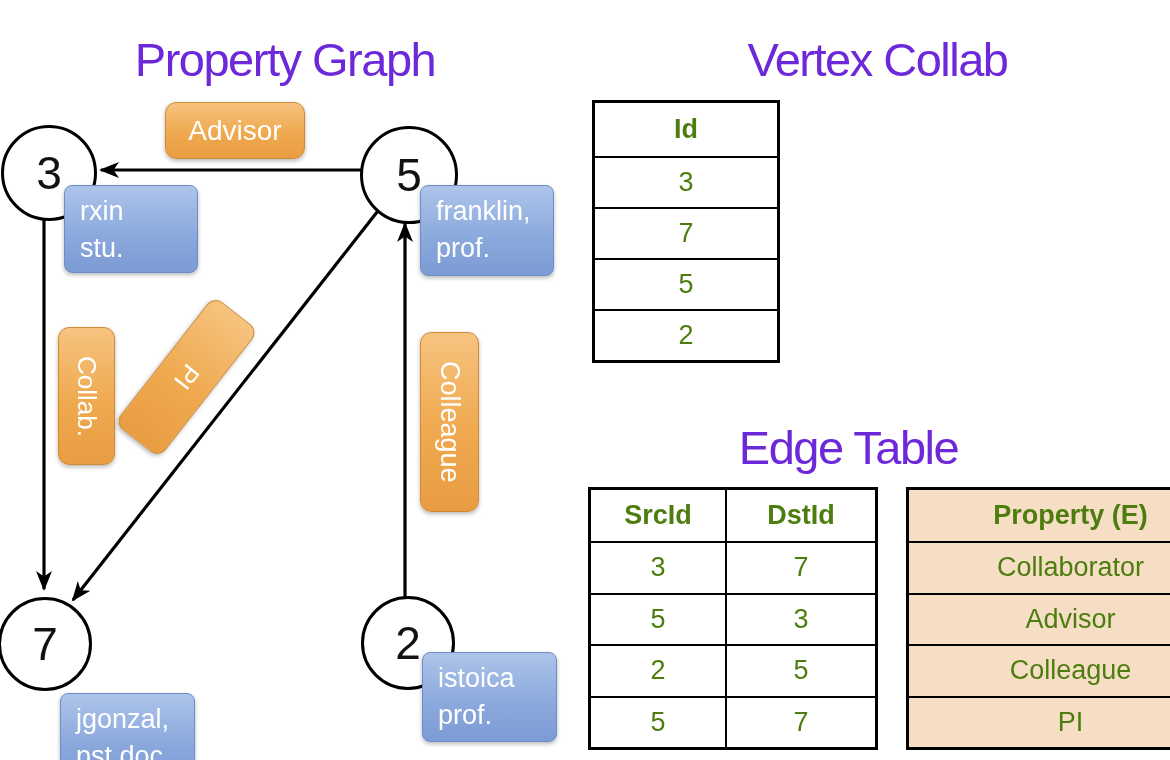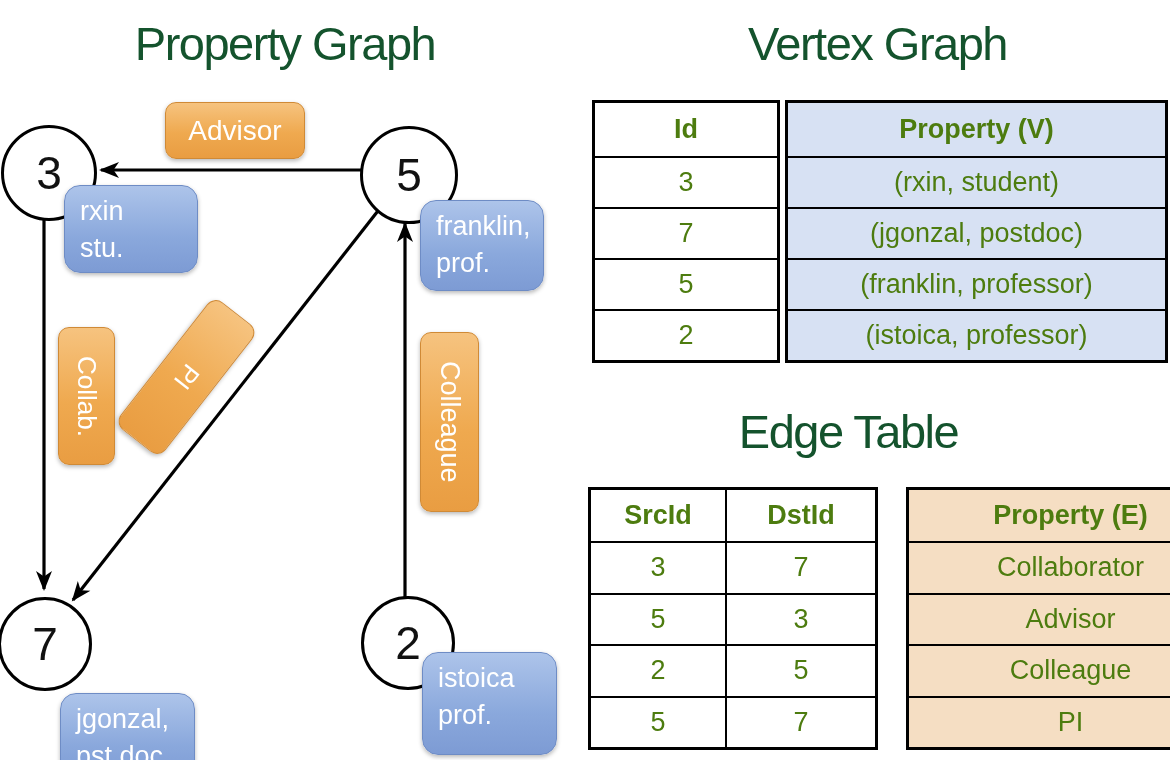--- a/index.html
+++ b/index.html
@@ -4,21 +4,21 @@
 <style>
   html,body { margin:0; padding:0; background:#fff; }
   .canvas {
     position:relative; width:1170px; height:760px;
     background:#fff; overflow:hidden;
     font-family:"Liberation Sans", sans-serif;
     color:#111;
   }
   .section-title {
     position:absolute; text-align:center;
-    font-size:47px; font-weight:400; letter-spacing:-1.5px; color:#14532d;
+    font-size:47px; font-weight:400; letter-spacing:-1.5px; color:#6d28d9;margin-top:16px;
   }
   
   .graph-svg { position:absolute; left:0; top:0; }
   .node-circle {
     position:absolute; border-radius:50%;
     border:3.5px solid #000; background:#fff;
     display:flex; align-items:center; justify-content:center;
     font-size:46px; color:#111;
   }
   .edge-label {
@@ -26,21 +26,21 @@
     background:linear-gradient(180deg,#f6c37f 0%,#efa94f 55%,#e99d42 100%);
     border:1.5px solid #d08a36; border-radius:11px;
     box-shadow:0 2px 4px rgba(0,0,0,0.28);
     color:#fff; display:flex; align-items:center; justify-content:center;
     font-size:27px;
   }
   .vtext { writing-mode:vertical-rl; text-orientation:mixed; }
   .vertex-label {
     position:absolute;
     background:linear-gradient(180deg,#adc4ea 0%,#8aa8dc 60%,#7d9bd4 100%);
-    border:1.5px solid #6e8cc5; border-radius:16px;
+    border:1.5px solid #6e8cc5; border-radius:8px;
     box-shadow:0 2px 4px rgba(0,0,0,0.28);
     color:#fff; font-size:27px; line-height:37px;
     padding:7px 0 0 15px; box-sizing:border-box;
   }
   
   .tbl {
     position:absolute; border-collapse:collapse; table-layout:fixed;
     font-size:27px; color:#4d7c0f; text-align:center;
     border:3px solid #000;
   }
@@ -80,47 +80,47 @@
     <span>7</span>
   </div>
   <div class="node-circle" style="left:361px; top:596px; width:88px; height:88px;">
     <span>2</span>
   </div>
 
   <div class="vertex-label" style="left:64px; top:185px; width:134px; height:88px;">
     <div>rxin</div>
     <div>stu.</div>
   </div>
-  <div class="vertex-label" style="left:420px; top:200px; width:124px; height:91px;">
+  <div class="vertex-label" style="left:420px; top:185px; width:134px; height:91px;">
     <div>franklin,</div>
     <div>prof.</div>
   </div>
   <div class="vertex-label" style="left:60px; top:652px; width:135px; height:88px;margin-top:41px;">
     <div>jgonzal,</div>
     <div>pst.doc.</div>
   </div>
-  <div class="vertex-label" style="left:422px; top:652px; width:135px; height:103px;">
+  <div class="vertex-label" style="left:422px; top:652px; width:135px; height:90px;">
     <div>istoica</div>
     <div>prof.</div>
   </div>
 
   <div class="edge-label" style="left:165px; top:102px; width:138px; height:55px; font-size:28px;">
     <span>Advisor</span>
   </div>
   <div class="edge-label" style="left:58px; top:327px; width:55px; height:136px; font-size:26px;">
     <span class="vtext">Collab.</span>
   </div>
   <div class="edge-label" style="left:158px; top:296px; width:55px; height:160px; font-size:25px; transform:rotate(38deg);">
     <span class="vtext">PI</span>
   </div>
   <div class="edge-label" style="left:420px; top:332px; width:57px; height:178px; font-size:27px;">
     <span class="vtext">Colleague</span>
   </div>
 
-  <div class="section-title" style="left:585px; top:16px; width:585px;">Vertex Graph</div>
+  <div class="section-title" style="left:585px; top:16px; width:585px;">Vertex Collab</div>
 
   <table class="tbl vt" style="left:592px; top:100px; width:188px;">
     <tbody>
         <tr>
           <th>Id</th>
         </tr>
     <tr>
           <td>3</td>
         </tr>
     <tr>
@@ -128,39 +128,20 @@
         </tr>
     <tr>
           <td>5</td>
         </tr>
     <tr>
           <td>2</td>
         </tr>
   </tbody>
     </table>
 
-  <table class="tbl vt" style="left:785px; top:100px; width:383px;">
-    <tbody>
-        <tr>
-          <th class="fill-blue">Property (V)</th>
-        </tr>
-    <tr>
-          <td class="fill-blue">(rxin, student)</td>
-        </tr>
-    <tr>
-          <td class="fill-blue">(jgonzal, postdoc)</td>
-        </tr>
-    <tr>
-          <td class="fill-blue">(franklin, professor)</td>
-        </tr>
-    <tr>
-          <td class="fill-blue">(istoica, professor)</td>
-        </tr>
-  </tbody>
-    </table>
 
   <div class="section-title" style="left:556px; top:404px; width:585px;">Edge Table</div>
 
   <table class="tbl et" style="left:588px; top:487px; width:290px;">
     <tbody>
         <tr>
       <th style="width:134px;">SrcId</th>
       <th>DstId</th>
     </tr>
     <tr>

